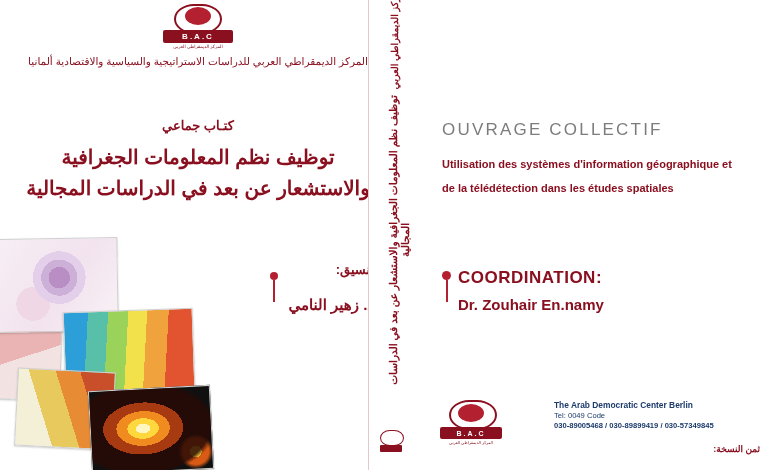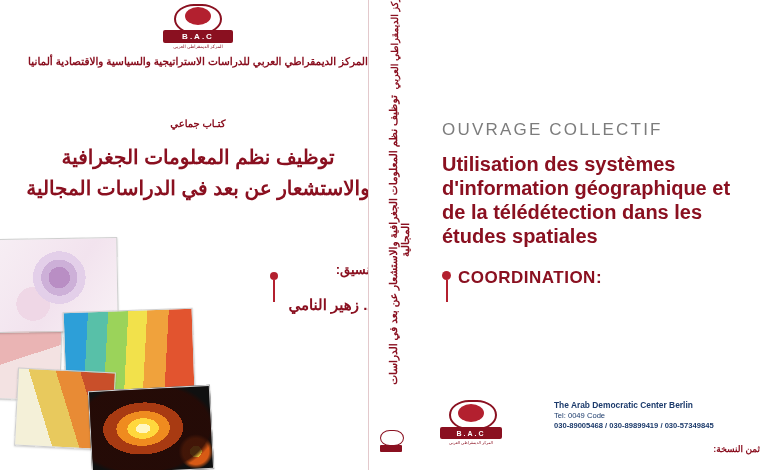--- a/index.html
+++ b/index.html
@@ -46,28 +46,28 @@
     display:flex;align-items:center;justify-content:center;
     font-weight:bold;
   }
   .logo .sub{
     position:absolute;left:50%;top:41px;transform:translateX(-50%);
     font-size:4.5px;color:#8a1020;white-space:nowrap;
   }
   .org-name{
     position:absolute;left:0;right:0;top:54px;
     text-align:center;
-    color:#8a1020;font-weight:bold;
+    color:#8a1020;font-weight:normal;
     font-size:10.5px;line-height:15px;
     direction:rtl;
   }
   .kitab{
     position:absolute;right:0;left:0;top:118px;
     text-align:center;
-    color:#8a1020;font-size:10px;font-weight:bold;
+    color:#8a1020;font-size:13px;font-weight:bold;
     letter-spacing:1px;
   }
   .ar-title{
     position:absolute;left:14px;right:14px;top:142px;
     text-align:center;color:#8a1020;
     font-size:20px;font-weight:bold;line-height:31px;
   }
   .coord-ar-label{
     position:absolute;right:22px;top:262px;
     color:#8a1020;font-size:13px;font-weight:bold;
@@ -154,21 +154,21 @@
   .front-panel{
     position:absolute;left:412px;top:0;width:368px;height:470px;
     background:#ffffff;
   }
   .ouvrage{
     position:absolute;left:30px;top:120px;
     color:#7c7c7c;font-size:17px;letter-spacing:2.2px;
   }
   .fr-title{
     position:absolute;left:30px;top:152px;width:300px;
-    color:#8a1020;font-size:20px;font-weight:bold;line-height:24px;
+    color:#8a1020;font-size:11px;font-weight:bold;line-height:24px;
   }
   .coord-fr-dot{
     position:absolute;left:30px;top:271px;width:9px;height:9px;border-radius:50%;
     background:#b3202f;
   }
   .coord-fr-line{
     position:absolute;left:34px;top:280px;width:2px;height:22px;background:#b3202f;
   }
   .coord-fr-label{
     position:absolute;left:46px;top:268px;
@@ -263,20 +263,21 @@
 
   <div class="front-panel">
 
     <div class="ouvrage">OUVRAGE COLLECTIF</div>
 
     <div class="fr-title">Utilisation des systèmes d'information géographique et de la télédétection dans les études spatiales</div>
 
     <div class="coord-fr-dot"></div>
     <div class="coord-fr-line"></div>
     <div class="coord-fr-label">COORDINATION:</div>
+    <div class="coord-fr-name">Dr. Zouhair En.namy</div>
 
     <div class="pub">
       <div class="pub-logo">
         <div class="pring"></div>
         <div class="pglobe"></div>
         <div class="pbar">B.A.C</div>
         <div class="psub">المركز الديمقراطي العربي</div>
       </div>
       <div class="pub-text">
         <div class="l1">The Arab Democratic Center Berlin</div>

